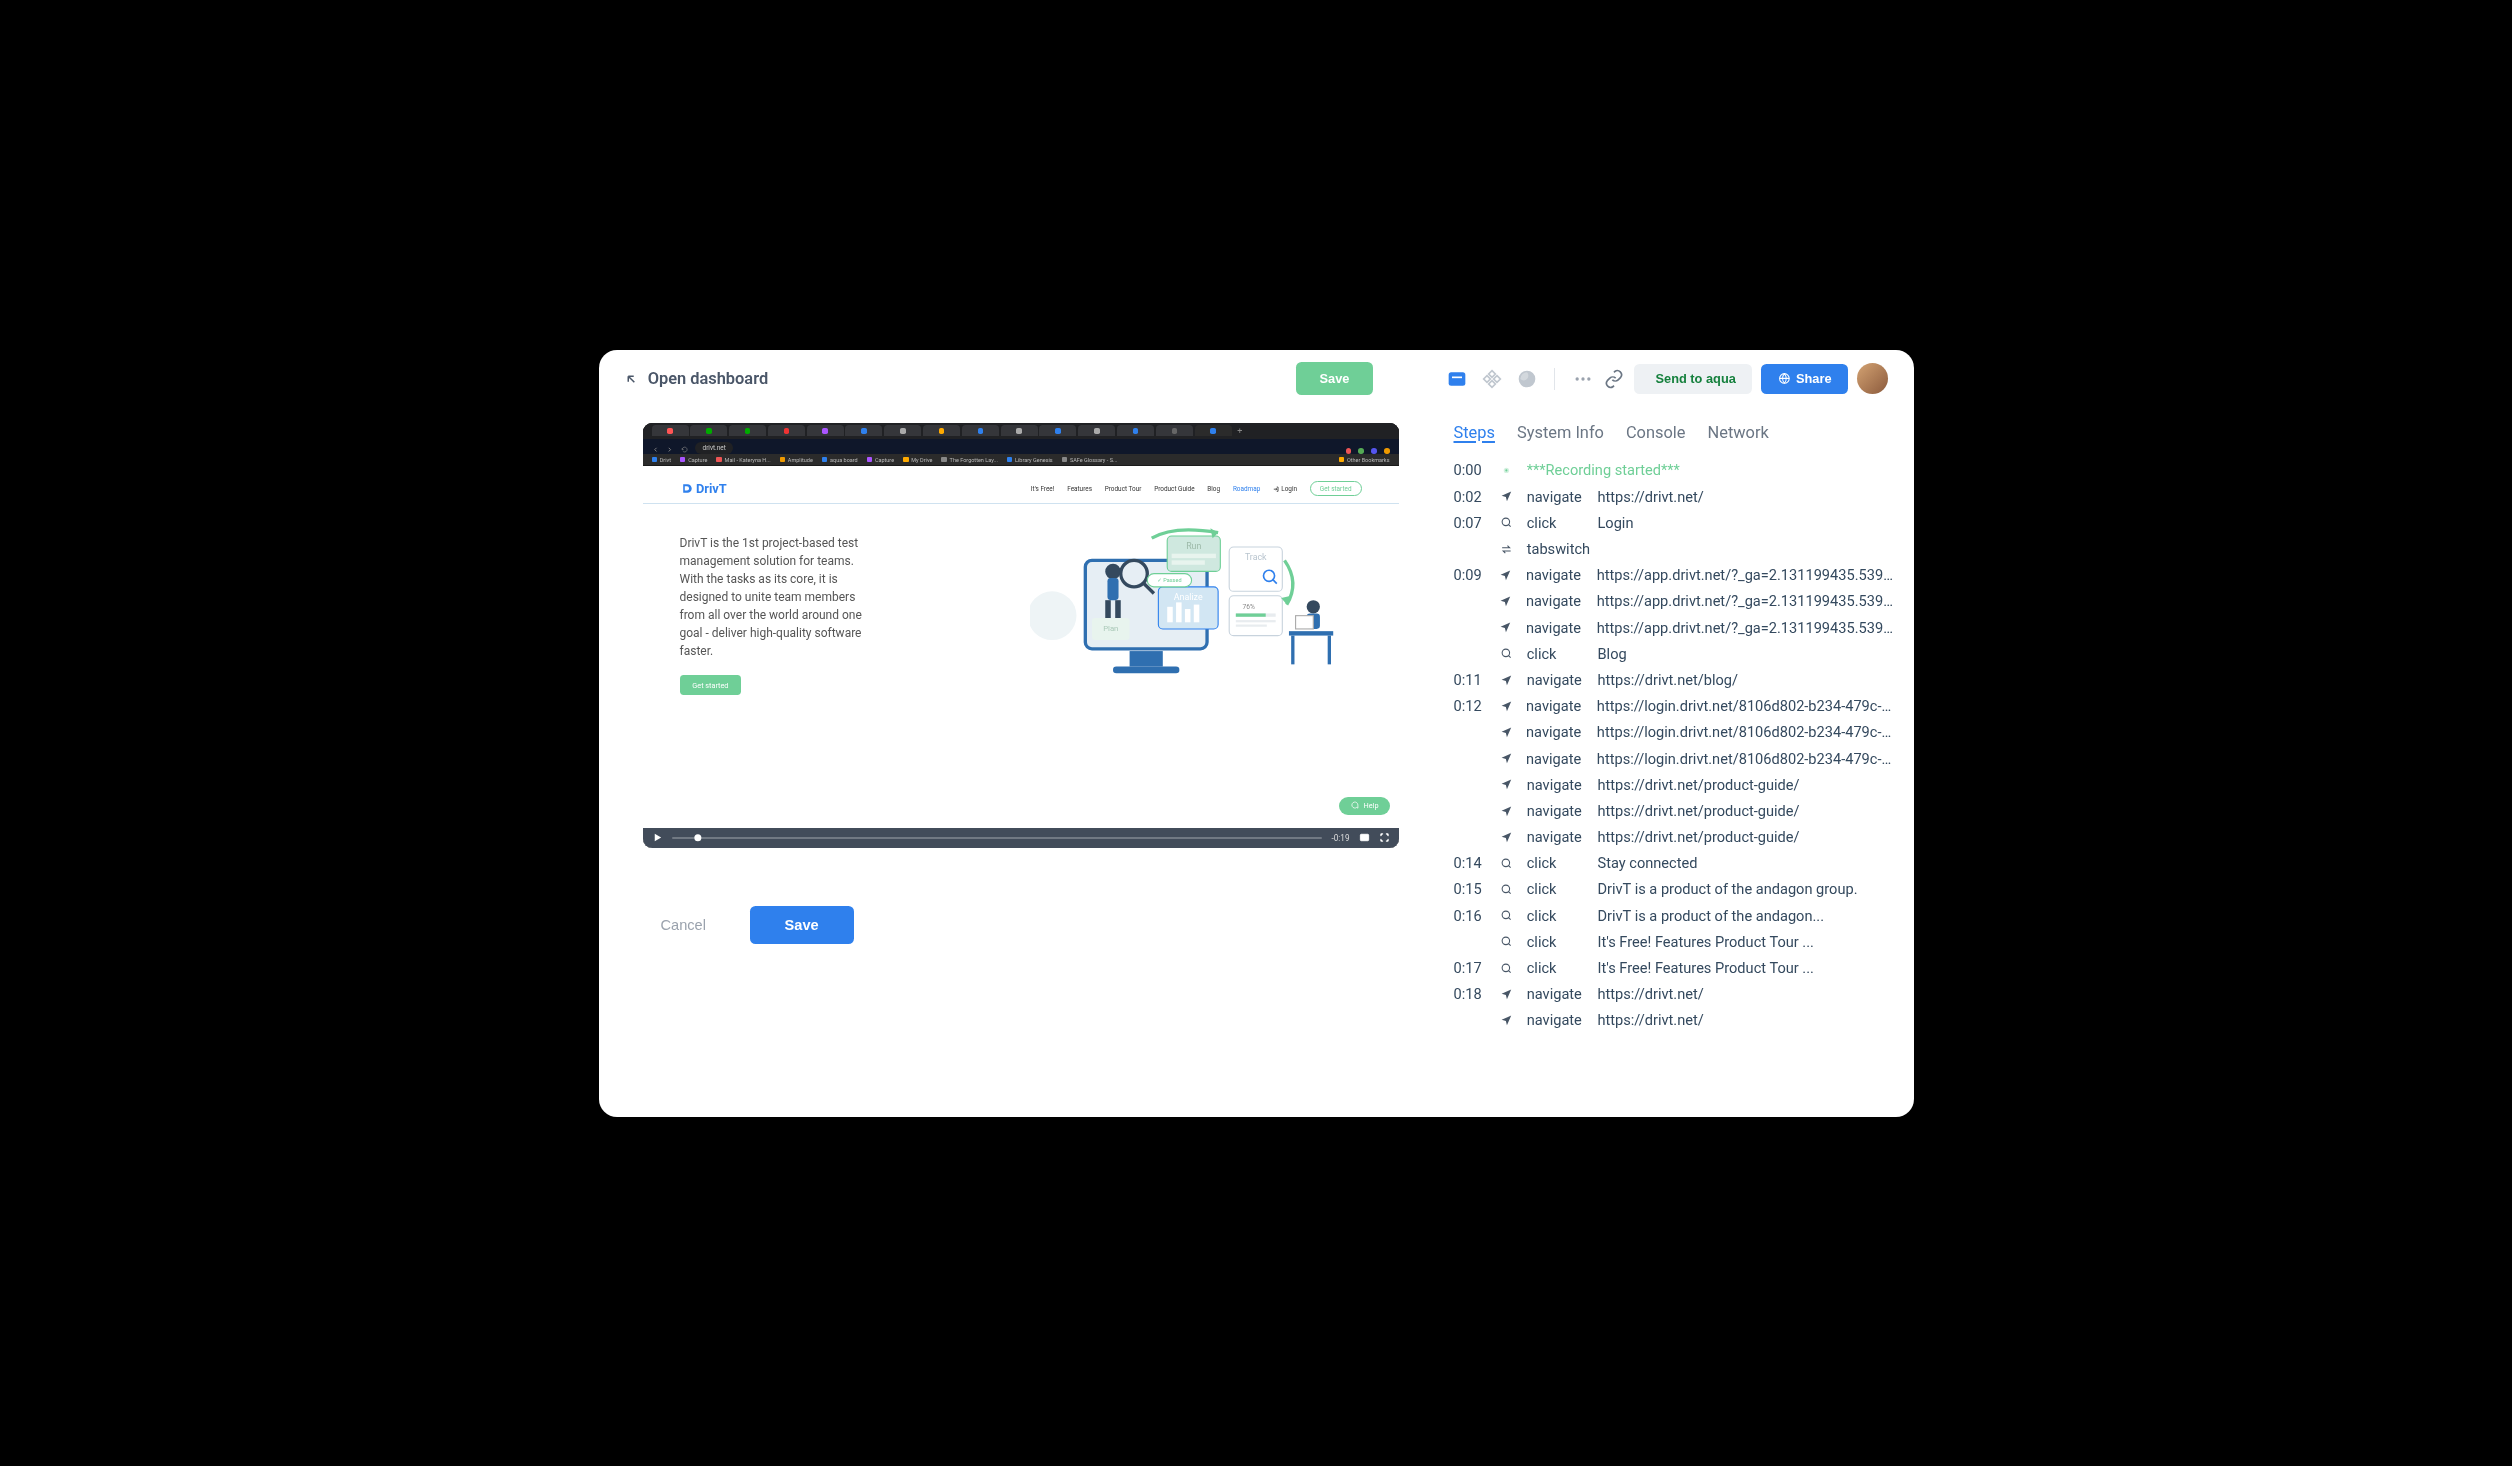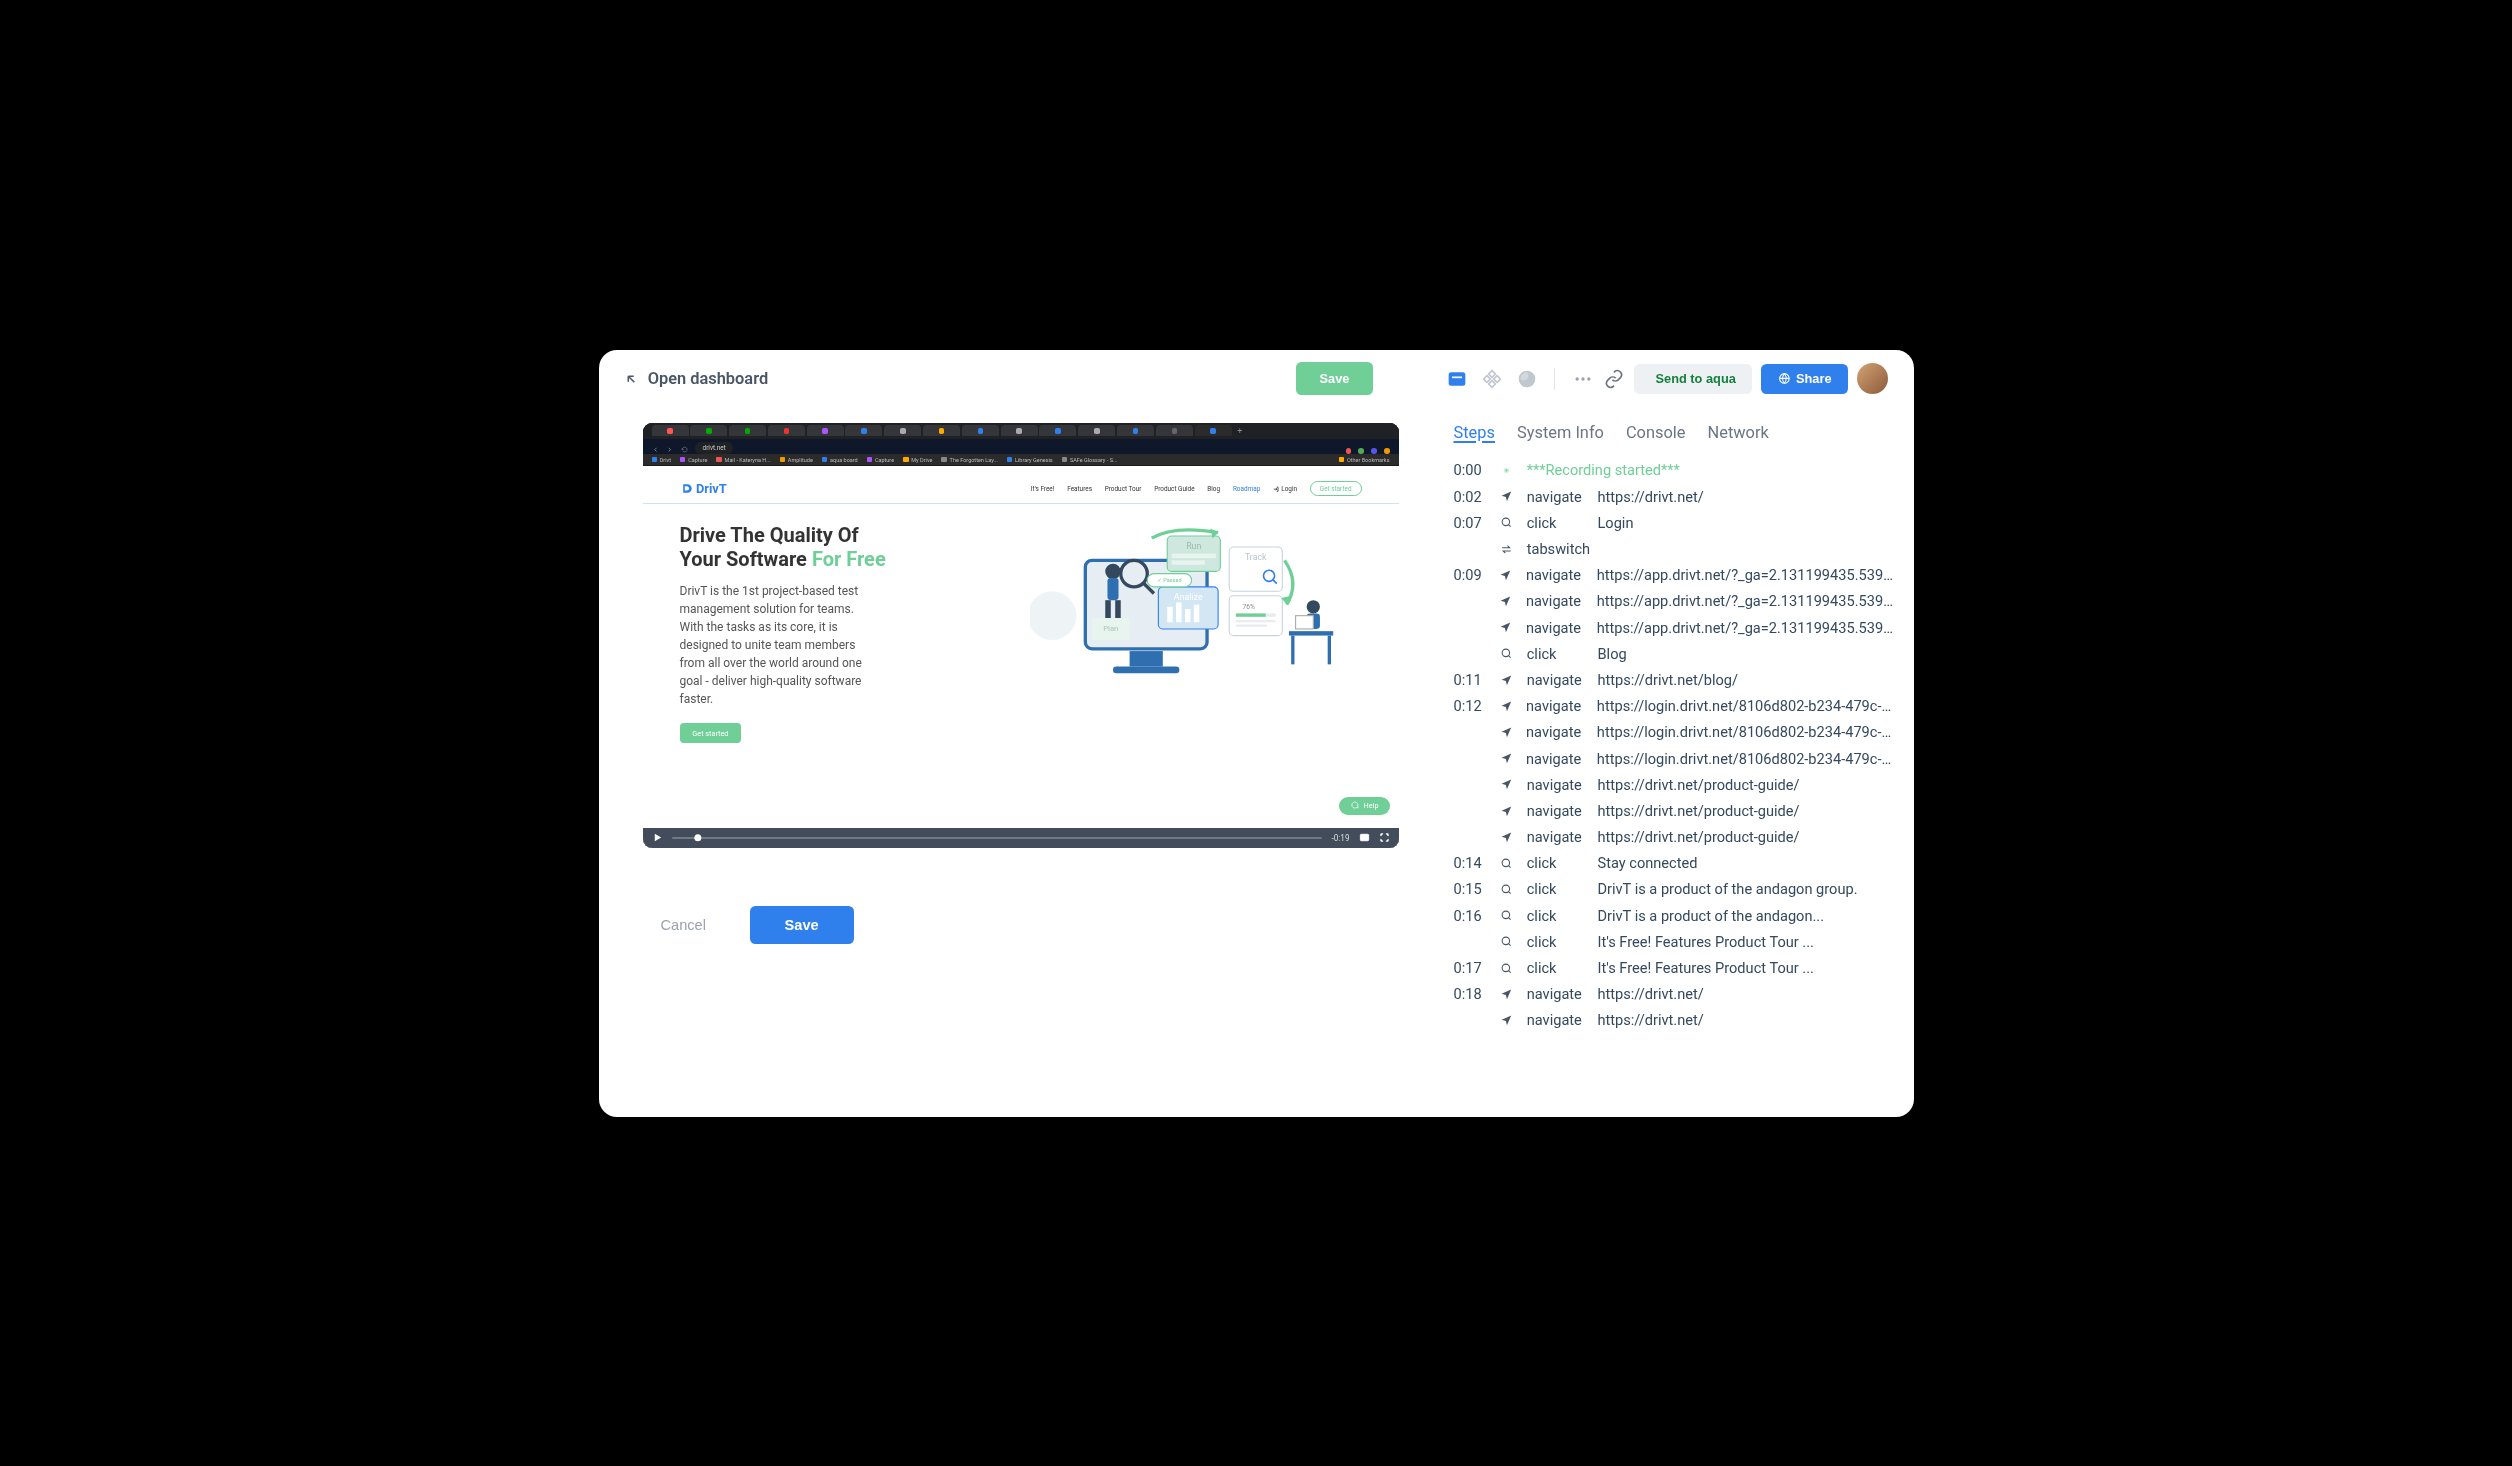--- a/index.html
+++ b/index.html
@@ -246,24 +246,20 @@
                       <path d="M14 4h5v16h-5M3 12h12m-4-4l4 4-4 4"></path>
                     </svg>
                     <span>Login</span>
                   </span>
                 <span class="get-started-nav">Get started</span>
               </div>
             </div>
             <div style="position:absolute; left:0; right:0; top:37px; height:0.9px; background:#cfe2f0;"></div>
             <div class="page-hero">
               <div class="hero-text">
-                <div class="hero-heading">
-                  <span>Drive The Quality Of</span><br>
-                  <span>Your Software </span><span class="free">For Free</span>
-                </div>
                 <div class="hero-desc">DrivT is the 1st project-based test management solution for teams. With the tasks as its core, it is designed to unite team members from all over the world around one goal - deliver high-quality software faster.</div>
                 <div class="hero-btn">Get started</div>
               </div>
               <div class="hero-img">
                 <svg class="hero-graphic" viewBox="0 0 300 200">
 
                   <circle cx="20" cy="100" r="22" fill="#eef4f6"></circle>
 
                   <rect x="50" y="50" width="110" height="80" rx="6" fill="#e6eef4" stroke="#2f6fb0" stroke-width="3"></rect>
                   <rect x="90" y="132" width="30" height="14" fill="#2f6fb0"></rect>

